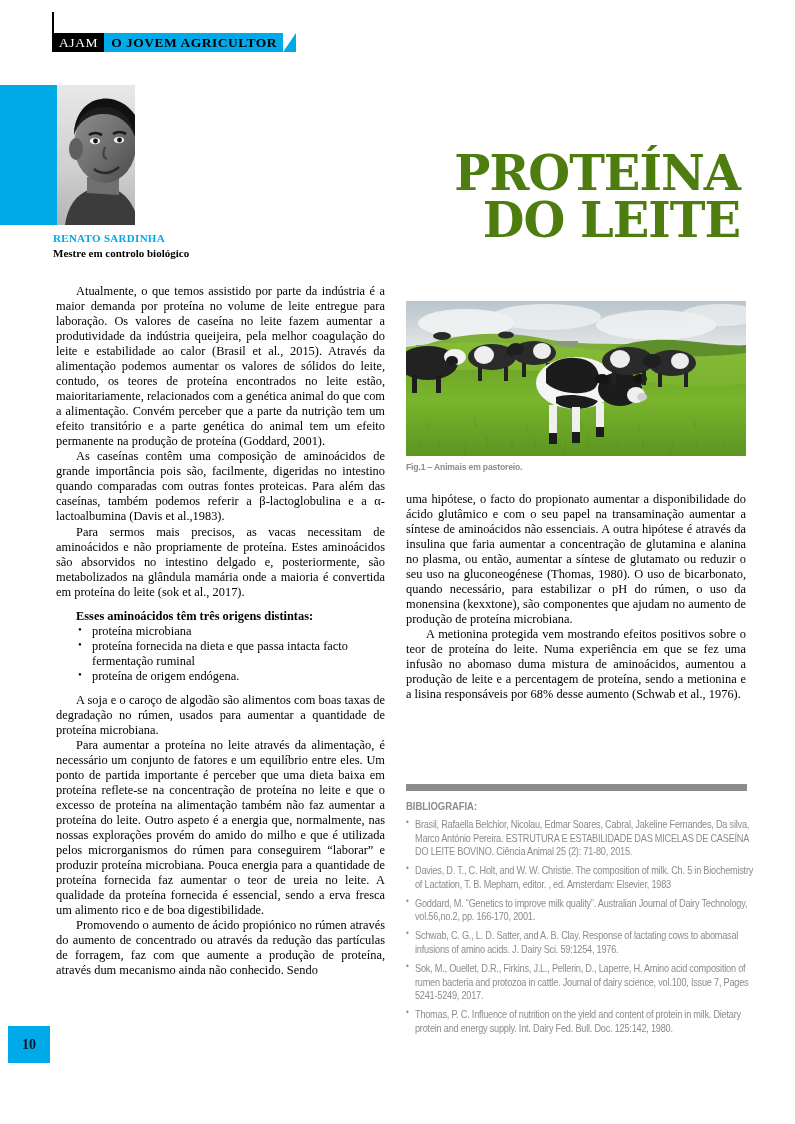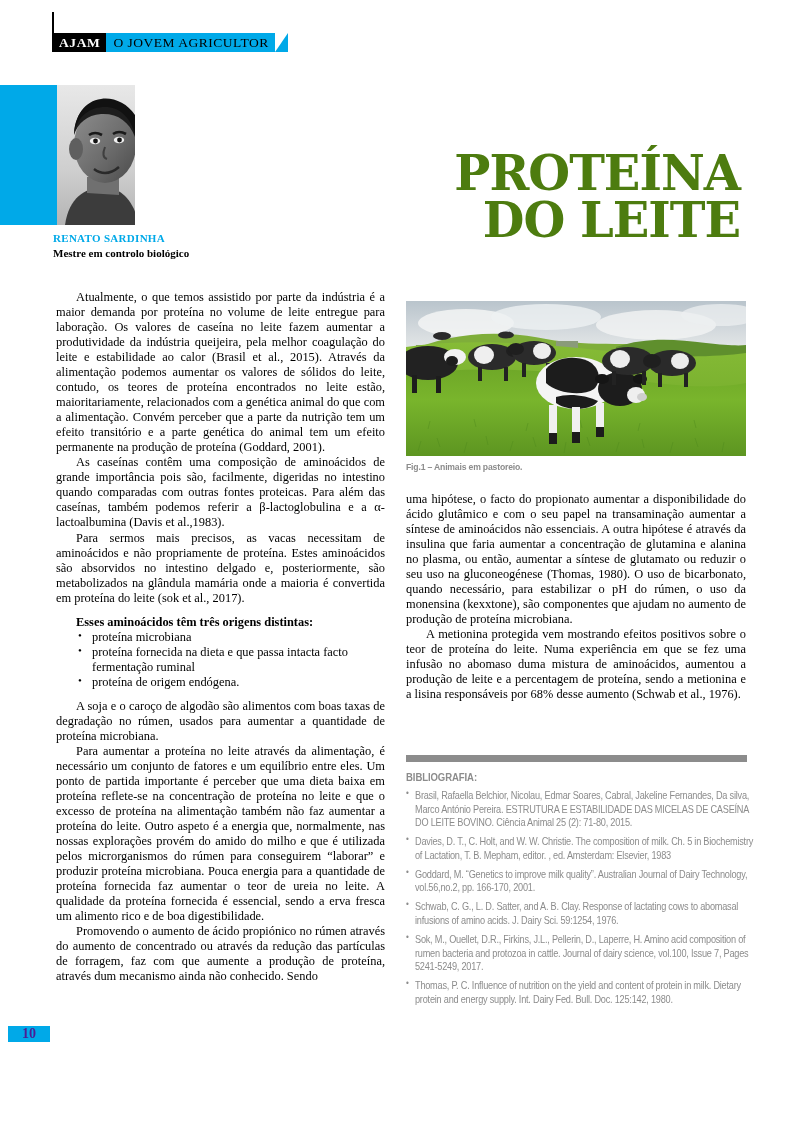--- a/index.html
+++ b/index.html
@@ -22,31 +22,31 @@
     left: 52px;
     top: 33px;
     height: 19px;
     display: flex;
     align-items: stretch;
   }
   .masthead-ajam {
     background: #000000;
     color: #ffffff;
     font-family: "Liberation Serif", serif;
-    font-weight: bold;
+    font-weight: normal;
     font-size: 13.5px;
     letter-spacing: 0.6px;
     line-height: 19px;
     padding: 0 6px 0 7px;
   }
   .masthead-title {
     background: #00a9e8;
     color: #000000;
     font-family: "Liberation Serif", serif;
-    font-weight: normal;
+    font-weight: bold;
     font-size: 13.5px;
     letter-spacing: 0.5px;
     line-height: 19px;
     padding: 0 6px 0 7px;
   }
   .masthead-tail {
     width: 0;
     height: 0;
     border-style: solid;
     border-width: 0 0 19px 13px;
@@ -119,21 +119,21 @@
 
   
   .col {
     position: absolute;
     font-family: "Liberation Serif", serif;
     font-size: 12.4px;
     line-height: 1.212;
     text-align: justify;
     color: #000000;
   }
-  .col-left  { left: 56px;  top: 290px; width: 329px; }
+  .col-left  { left: 56px;  top: 284px; width: 329px; }
   .col-right { left: 406px; top: 492px; width: 340px; }
 
   .col p {
     margin: 0;
     text-indent: 20px;
   }
   .col p.noindent { text-indent: 0; }
 
   .bullets-head {
     font-weight: bold;
@@ -180,21 +180,21 @@
     color: #8c8c8c;
     letter-spacing: -0.2px;
     transform: scaleX(0.9);
     transform-origin: left center;
   }
 
   
   .biblio {
     position: absolute;
     left: 406px;
-    top: 755px;
+    top: 784px;
     width: 341px;
   }
   .biblio-rule {
     width: 100%;
     height: 7px;
     background: #8c8c8c;
     margin-bottom: 10px;
   }
   .biblio-head {
     font-family: "Liberation Sans", sans-serif;
@@ -231,23 +231,23 @@
     top: -1px;
     font-size: 9px;
   }
 
   
   .page-number {
     position: absolute;
     left: 8px;
     top: 1026px;
     width: 42px;
-    height: 16px;
+    height: 37px;
     background: #00a9e8;
-    color: #4c1d95;
+    color: #0f172a;
     font-family: "Liberation Serif", serif;
     font-weight: bold;
     font-size: 14px;
     display: flex;
     align-items: center;
     justify-content: center;
   }
 </style>
 </head>
 <body>

